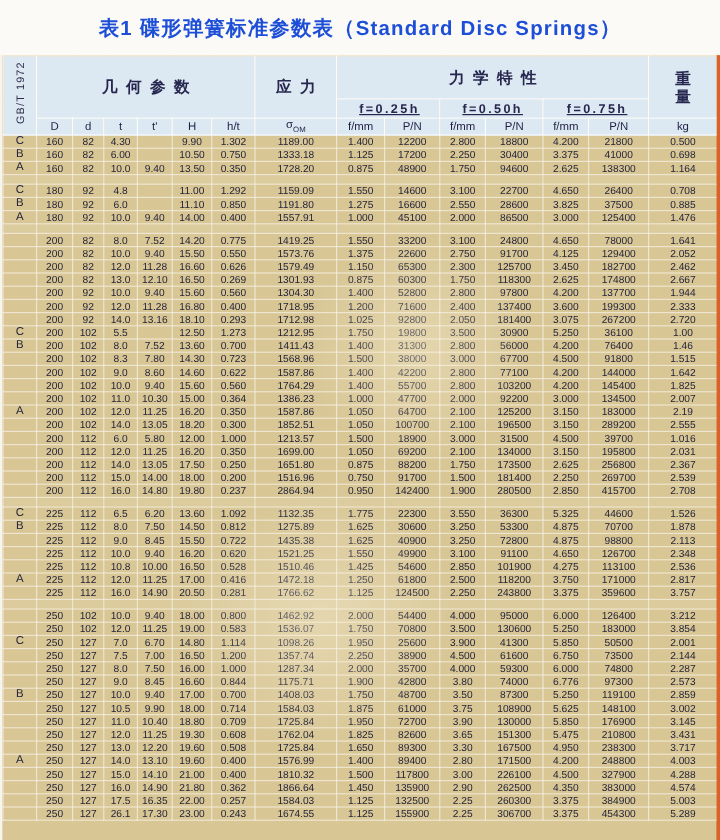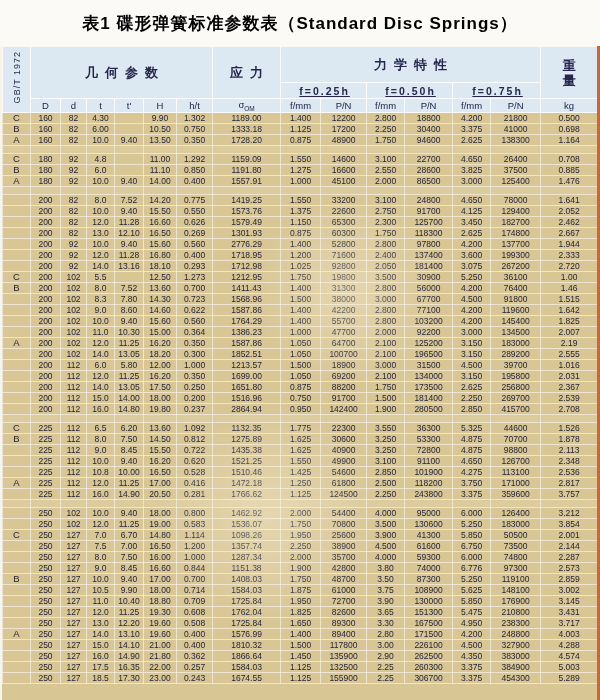--- a/index.html
+++ b/index.html
@@ -9,21 +9,21 @@
     font-family: "Liberation Sans", sans-serif;
     color: #23233a;
   }
   .title-bar {
     height: 46px;
     display: flex; align-items: center; justify-content: center;
     background: #fbfaf6;
   }
   .title-bar h1 {
     font-size: 17px; font-weight: bold; letter-spacing: 1px;
-    color: #000000;
+    color: #1d4ed8;
   }
   .table-wrap {
     position: relative;
     margin-left: 2px;
     width: 598px; height: 654px;
     background: #d8c695;
     border-right: 3px solid #da6229;
     overflow: hidden;
   }
   table { border-collapse: collapse; table-layout: fixed; width: 595px; }
@@ -332,21 +332,21 @@
           <td>2.667</td>
         </tr>
         <tr>
           <td class="series"></td>
           <td>200</td>
           <td>92</td>
           <td>10.0</td>
           <td>9.40</td>
           <td>15.60</td>
           <td>0.560</td>
-          <td>2776.29</td>
+          <td>1304.30</td>
           <td>1.400</td>
           <td>52800</td>
           <td>2.800</td>
           <td>97800</td>
           <td>4.200</td>
           <td>137700</td>
           <td>1.944</td>
         </tr>
         <tr>
           <td class="series"></td>
@@ -440,21 +440,21 @@
           <td>9.0</td>
           <td>8.60</td>
           <td>14.60</td>
           <td>0.622</td>
           <td>1587.86</td>
           <td>1.400</td>
           <td>42200</td>
           <td>2.800</td>
           <td>77100</td>
           <td>4.200</td>
-          <td>119600</td>
+          <td>144000</td>
           <td>1.642</td>
         </tr>
         <tr>
           <td class="series"></td>
           <td>200</td>
           <td>102</td>
           <td>10.0</td>
           <td>9.40</td>
           <td>15.60</td>
           <td>0.560</td>
@@ -842,21 +842,21 @@
           <td>2.287</td>
         </tr>
         <tr>
           <td class="series"></td>
           <td>250</td>
           <td>127</td>
           <td>9.0</td>
           <td>8.45</td>
           <td>16.60</td>
           <td>0.844</td>
-          <td>1151.38</td>
+          <td>1175.71</td>
           <td>1.900</td>
           <td>42800</td>
           <td>3.80</td>
           <td>74000</td>
           <td>6.776</td>
           <td>97300</td>
           <td>2.573</td>
         </tr>
         <tr>
           <td class="series">B</td>
@@ -1008,21 +1008,21 @@
           <td>2.25</td>
           <td>260300</td>
           <td>3.375</td>
           <td>384900</td>
           <td>5.003</td>
         </tr>
         <tr>
           <td class="series"></td>
           <td>250</td>
           <td>127</td>
-          <td>18.5</td>
+          <td>26.1</td>
           <td>17.30</td>
           <td>23.00</td>
           <td>0.243</td>
           <td>1674.55</td>
           <td>1.125</td>
           <td>155900</td>
           <td>2.25</td>
           <td>306700</td>
           <td>3.375</td>
           <td>454300</td>

